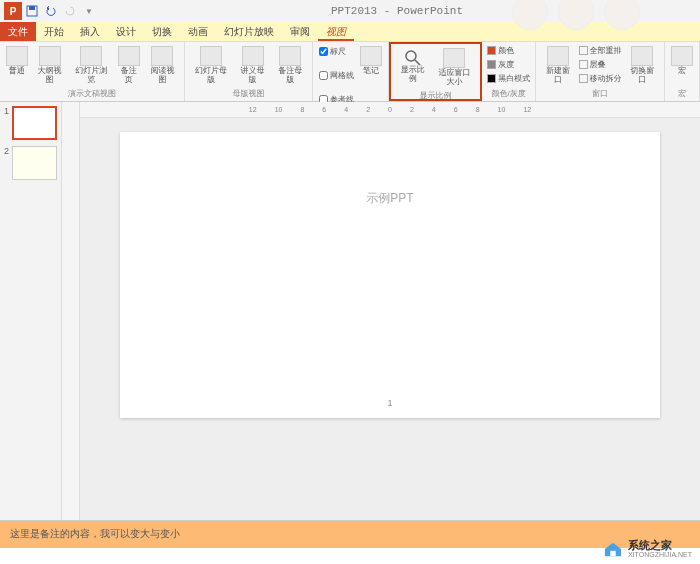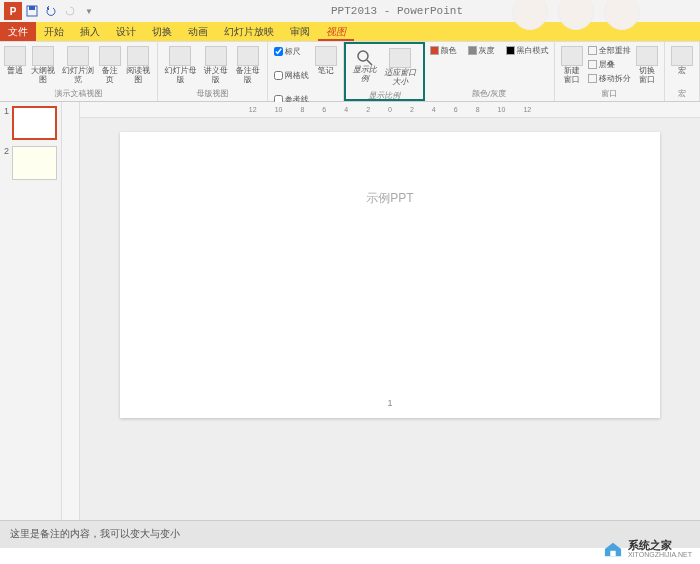--- a/index.html
+++ b/index.html
@@ -4,57 +4,57 @@
 <style>
 * { box-sizing: border-box; margin: 0; padding: 0; font-family: "Microsoft YaHei", sans-serif; }
 body { background: #fff; width: 700px; height: 564px; position: relative; overflow: hidden; }
 
 .titlebar { height: 22px; background: #f3f3f3; display: flex; align-items: center; font-size: 10px; color: #444; padding: 0 4px; }
 .qat { display: flex; gap: 1px; align-items: center; }
 .qat-btn { width: 18px; height: 18px; display: flex; align-items: center; justify-content: center; font-size: 11px; }
 .app-icon { background: #d24726; color: #fff; font-weight: bold; font-size: 10px; }
 .title-text { flex: 1; text-align: center; color: #777; font-size: 11px; font-family: Liberation Mono, monospace; }
 
-.tabs { height: 20px; background: #fde047; display: flex; font-size: 10px; border-bottom: 1px solid #ddd; }
+.tabs { height: 20px; background: #fef9c3; display: flex; font-size: 10px; border-bottom: 1px solid #ddd; }
 .tab { padding: 3px 8px; color: #444; cursor: pointer; }
 .tab.file { background: #d24726; color: #fff; }
 .tab.active { color: #d24726; border-bottom: 2px solid #d24726; font-style: italic; }
 
 .ribbon { height: 60px; background: #f5f5f5; display: flex; border-bottom: 1px solid #ccc; font-size: 9px; color: #555; }
 .group { display: flex; flex-direction: column; border-right: 1px solid #ddd; padding: 2px 4px; }
 .group-btns { display: flex; flex: 1; gap: 2px; align-items: flex-start; }
 .group-label { text-align: center; font-size: 8px; color: #888; padding-top: 1px; }
 .rbtn { display: flex; flex-direction: column; align-items: center; justify-content: flex-start; padding: 2px; min-width: 22px; cursor: pointer; }
 .rbtn .icon { width: 18px; height: 16px; background: #e8e8e8; border: 1px solid #ccc; margin-bottom: 1px; }
 .rbtn.large .icon { width: 22px; height: 20px; }
 .rbtn .lbl { font-size: 8px; line-height: 1.1; text-align: center; max-width: 40px; }
 .checks { display: flex; flex-direction: column; gap: 13px; font-size: 8px; padding: 2px; }
 .checks label { display: flex; align-items: center; gap: 2px; white-space: nowrap; }
 .checks input { width: 9px; height: 9px; }
-.highlight { border: 2px solid #0f766e; font-style: italic; }
+.highlight { border: 2px solid #c2410c; }
 .color-row { display: flex; align-items: center; gap: 2px; font-size: 8px; padding: 1px; white-space: nowrap; }
 .cswatch { width: 9px; height: 9px; border: 1px solid #aaa; }
 
 .workspace { display: flex; height: 418px; background: #eee; }
 .thumbs { width: 62px; background: #f3f3f3; padding: 4px; overflow-y: auto; border-right: 1px solid #ddd; }
 .thumb-item { display: flex; gap: 2px; margin-bottom: 6px; }
 .thumb-num { font-size: 9px; color: #666; width: 6px; }
 .thumb { width: 46px; height: 34px; background: #fff; border: 1px solid #ccc; }
 .thumb.active { border: 2px solid #d24726; }
 
 .editarea { flex: 1; position: relative; background: #eee; display: flex; }
 .vruler { width: 18px; background: #f5f5f5; border-right: 1px solid #ddd; font-size: 7px; color: #888; position: relative; }
 .editcol { flex: 1; display: flex; flex-direction: column; }
 .hruler { height: 16px; background: #f5f5f5; border-bottom: 1px solid #ddd; font-size: 7px; color: #888; display: flex; align-items: center; justify-content: center; gap: 18px; white-space: nowrap; overflow: hidden; }
 .canvas { flex: 1; display: flex; align-items: flex-start; justify-content: center; padding: 14px; overflow: auto; }
 .slide { width: 540px; height: 286px; background: #fff; box-shadow: 0 1px 3px rgba(0,0,0,0.2); position: relative; }
 .slide-text { position: absolute; top: 58px; left: 50%; transform: translateX(-50%); color: #aaa; font-size: 12px; }
 .slide-num { position: absolute; bottom: 10px; left: 50%; transform: translateX(-50%); color: #888; font-size: 9px; }
 
-.notes { height: 28px; background: #e5e5e5; border-top: 1px solid #ccc; padding: 6px 10px; font-size: 10px; color: #555; }
+.notes { height: 28px; background: #fdba74; border-top: 1px solid #ccc; padding: 6px 10px; font-size: 10px; color: #555; }
 
 .watermark { position: absolute; bottom: 6px; right: 8px; display: flex; align-items: center; gap: 4px; font-size: 10px; color: #333; }
 .wm-icon { width: 22px; height: 18px; }
 .wm-text { display: flex; flex-direction: column; line-height: 1; }
 .wm-cn { font-size: 11px; font-weight: bold; }
 .wm-en { font-size: 7px; color: #888; }
 
 .decor { position: absolute; top: -6px; right: 60px; display: flex; gap: 10px; }
 .circ { width: 36px; height: 36px; border-radius: 50%; background: #f5f0ec; border: 1px solid #eee; }
 </style>
@@ -184,21 +184,21 @@
       <div class="rbtn large">
           <div class="icon"></div>
           <div class="lbl">适应窗口大小</div>
         </div>
     </div>
     <div class="group-label">显示比例</div>
   </div>
 
   <div class="group">
     <div class="group-btns">
-      <div style="display:flex;flex-direction:row;gap:9px">
+      <div style="display:flex;flex-direction:column;gap:1px">
         <div class="color-row">
             <div class="cswatch" style="background:#d24726"></div>
             <span>颜色</span>
           </div>
         <div class="color-row">
             <div class="cswatch" style="background:#888"></div>
             <span>灰度</span>
           </div>
         <div class="color-row">
             <div class="cswatch" style="background:#000"></div>

